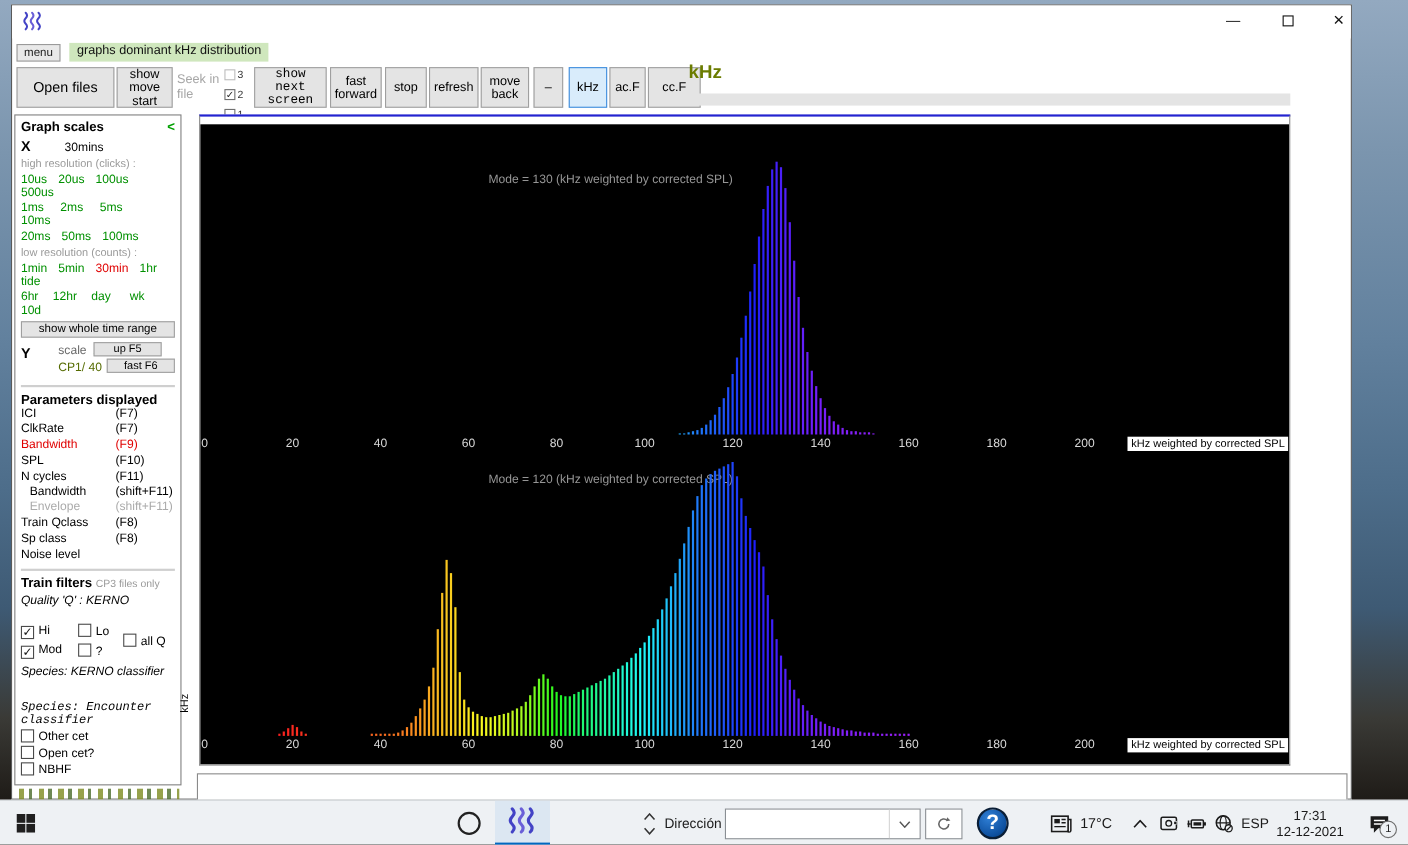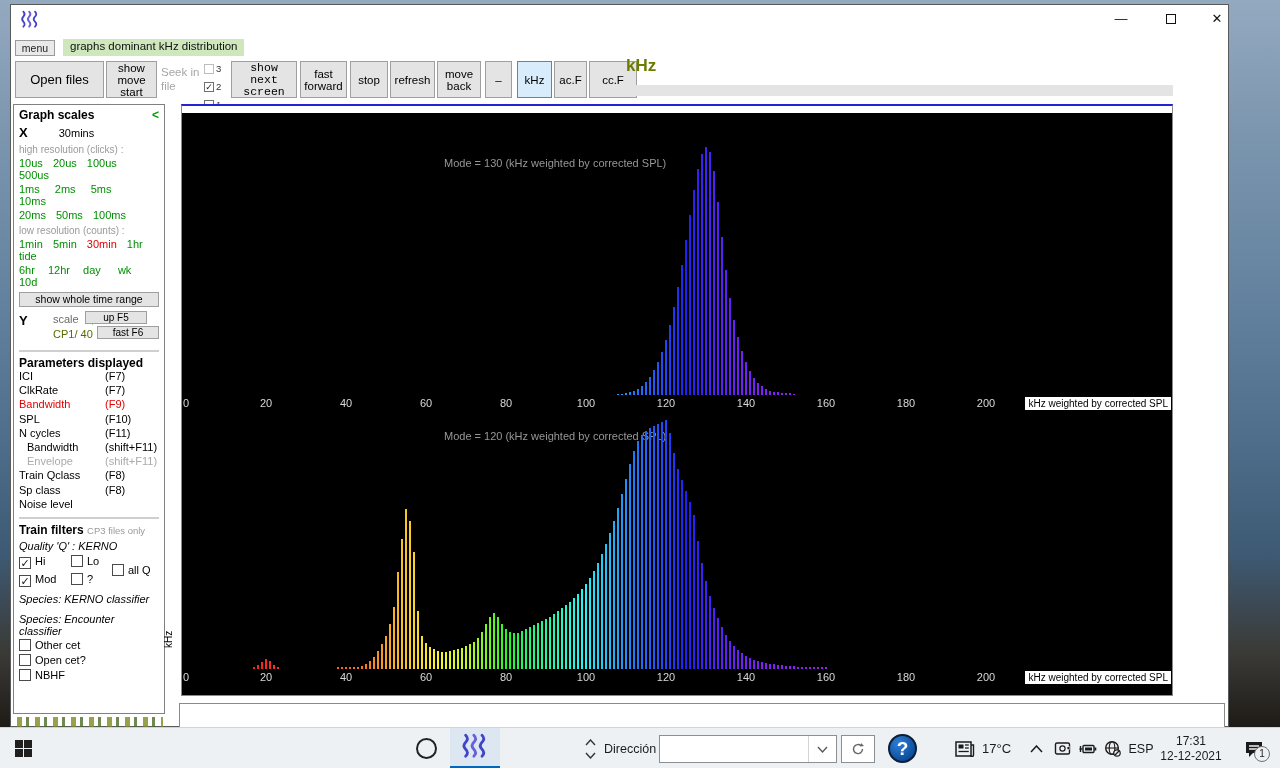--- a/index.html
+++ b/index.html
@@ -49,21 +49,21 @@
   .hr { height:2px; background:#cfcfcf; margin:5px 0 4px 0; }
   .param-row { display:flex; height:14.2px; cursor:default; }
   .param-row .pname { flex:0 0 86px; }
   .param-row.ind .pname { padding-left:8px; }
   .param-row.sel { color:#e00000; }
   .param-row.dis { color:#ababab; }
   .tf-head .sub { color:#9a9a9a; font-size:9.5px; font-weight:normal; }
   .ital { font-style:italic; margin-top:3px; }
   .check { position:absolute; white-space:nowrap; cursor:default; }
   .check .box { display:inline-block; width:12px; height:12px; border:1px solid #4a4a4a; background:#fff; font-size:11px; line-height:11px; text-align:center; vertical-align:-2px; margin-right:4px; color:#111; }
-  .qgrid { position:relative; height:36px; margin-top:2px; }
+  .qgrid { position:relative; height:36px; margin-top:14px; }
   .kgrid { position:relative; height:34px; margin-top:2px; }
   .elist { position:relative; height:118px; margin-top:2px; }
   .clipped-strip { position:absolute; left:6px; top:712px; width:146px; height:10px; overflow:hidden;
     background:repeating-linear-gradient(90deg,#7c8a1f 0 5px,transparent 5px 9px, #4a6b2a 9px 12px, transparent 12px 18px); opacity:.8; }
   
   .chart-panel { position:absolute; left:170px; top:99px; width:992px; height:592px; background:#fff; border:1px solid #8a8a8a; border-top:2px solid #2323d0; overflow:hidden; }
   .chart-black { position:absolute; left:0; top:7px; right:0; bottom:0; background:#000; }
   .plot { position:absolute; left:0; overflow:visible; }
   .plot .bar { position:absolute; bottom:0; width:2px; }
   #plot0 { top:8px; height:281px; width:992px; }
@@ -250,21 +250,21 @@
       </div>
       <div class="ital">Quality  'Q' : KERNO</div>
       <div class="qgrid">
         <label class="check" style="left:0;top:1px;"><span class="box">✓</span><span class="lbl">Hi</span></label>
         <label class="check" style="left:52px;top:1px;"><span class="box"></span><span class="lbl">Lo</span></label>
         <label class="check" style="left:93px;top:10px;"><span class="box"></span><span class="lbl">all Q</span></label>
         <label class="check" style="left:0;top:19px;"><span class="box">✓</span><span class="lbl">Mod</span></label>
         <label class="check" style="left:52px;top:19px;"><span class="box"></span><span class="lbl">?</span></label>
       </div>
       <div class="ital">Species: KERNO classifier</div>
-      <div class="ital" style="margin-top:8px;">Species: Encounter classifier</div>
+      <div class="ital" style="margin-top:20px;font-family:Liberation Mono, monospace;">Species: Encounter classifier</div>
       <div class="elist">
         <label class="check" style="left:0;top:0;"><span class="box"></span><span class="lbl">Other cet</span></label>
         <label class="check" style="left:0;top:15px;"><span class="box"></span><span class="lbl">Open cet?</span></label>
         <label class="check" style="left:0;top:30px;"><span class="box"></span><span class="lbl">NBHF</span></label>
 
       </div>
 
     </div>
     <div class="clipped-strip"></div>
 

